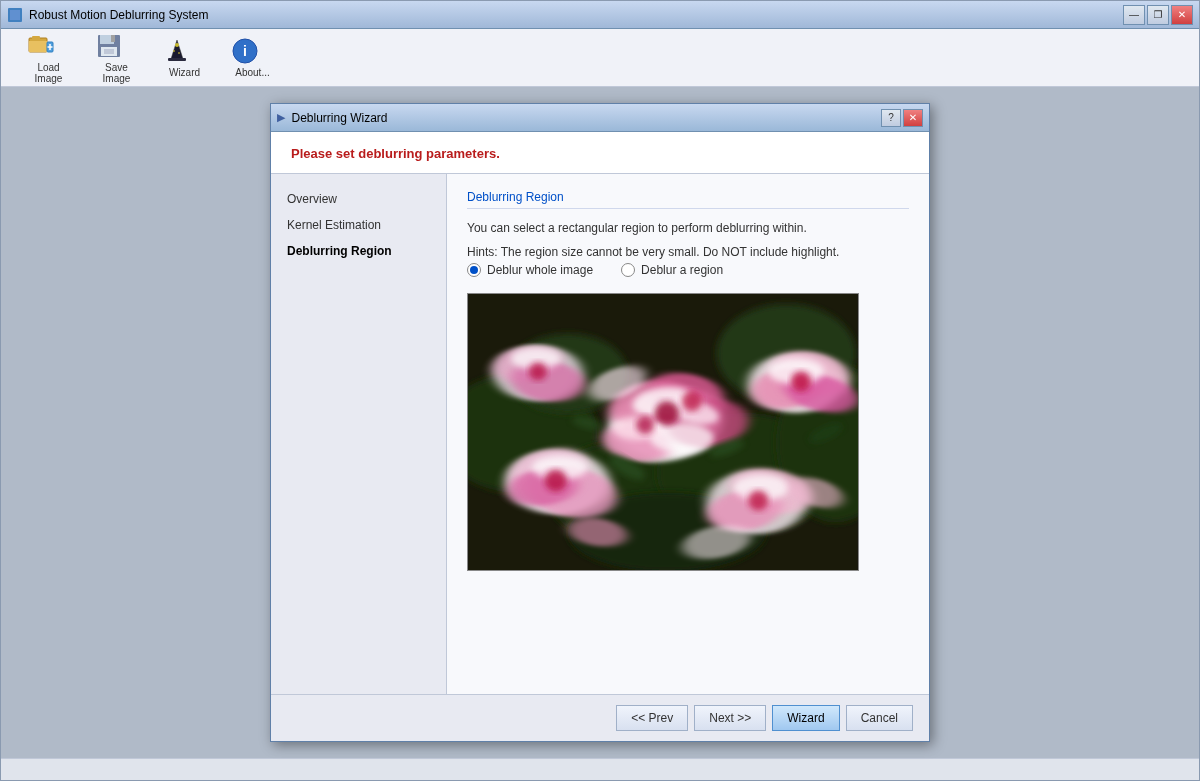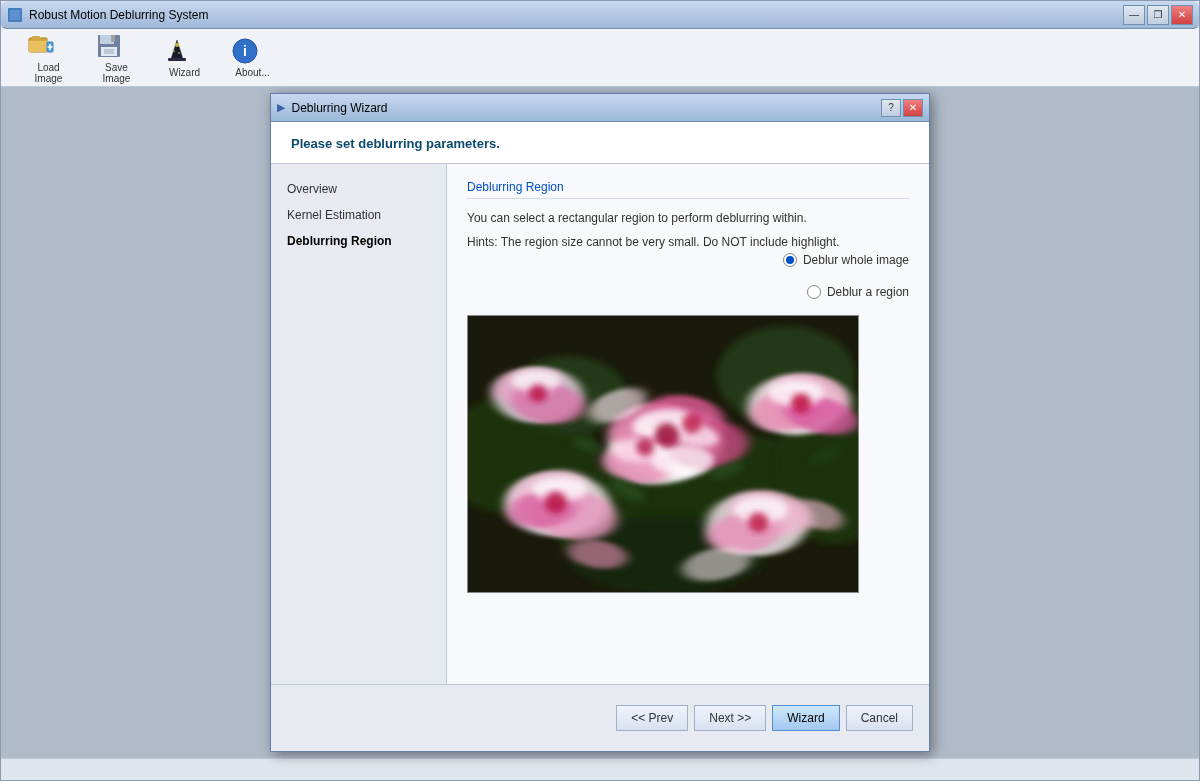--- a/index.html
+++ b/index.html
@@ -25,21 +25,20 @@
 
     
     .title-bar {
       background: linear-gradient(to bottom, #c8d8f0 0%, #a0b8d8 100%);
       height: 28px;
       display: flex;
       align-items: center;
       padding: 0 6px;
       border-bottom: 1px solid #7090b0;
       flex-shrink: 0;
-      border-radius: 6px;
     }
     .title-bar-icon {
       width: 16px;
       height: 16px;
       margin-right: 6px;
     }
     .title-bar-text {
       font-size: 12px;
       color: #000;
       font-weight: normal;
@@ -171,21 +170,21 @@
 
     
     .dialog-header {
       background: #ffffff;
       padding: 14px 20px 12px 20px;
       border-bottom: 1px solid #c0c8d8;
     }
     .dialog-header-title {
       font-size: 13px;
       font-weight: bold;
-      color: #0c4a6e;
+      color: #b91c1c;
     }
 
     
     .dialog-body {
       display: flex;
       flex: 1;
       min-height: 520px;
     }
 
     
@@ -234,24 +233,23 @@
     .section-hint {
       font-size: 12px;
       color: #333;
       margin-bottom: 2px;
       line-height: 1.5;
     }
 
     
     .radio-group {
       display: flex;
-      gap: 18px;
+      gap: 28px;
       margin-bottom: 16px;
-      align-items: flex-end;
-      flex-direction: column;
+      align-items: center;
     }
     .radio-option {
       display: flex;
       align-items: center;
       gap: 6px;
       cursor: pointer;
     }
     .radio-circle {
       width: 14px;
       height: 14px;
@@ -288,21 +286,21 @@
     
     .flower-canvas {
       width: 100%;
       height: 100%;
     }
 
     
     .dialog-footer {
       background: #e8eaf2;
       border-top: 1px solid #c0c8d8;
-      padding: 20px 16px;
+      padding: 10px 16px;
       display: flex;
       justify-content: flex-end;
       gap: 6px;
       flex-shrink: 0;
     }
 
     .footer-btn {
       height: 26px;
       padding: 0 14px;
       border: 1px solid #a0b0c8;

